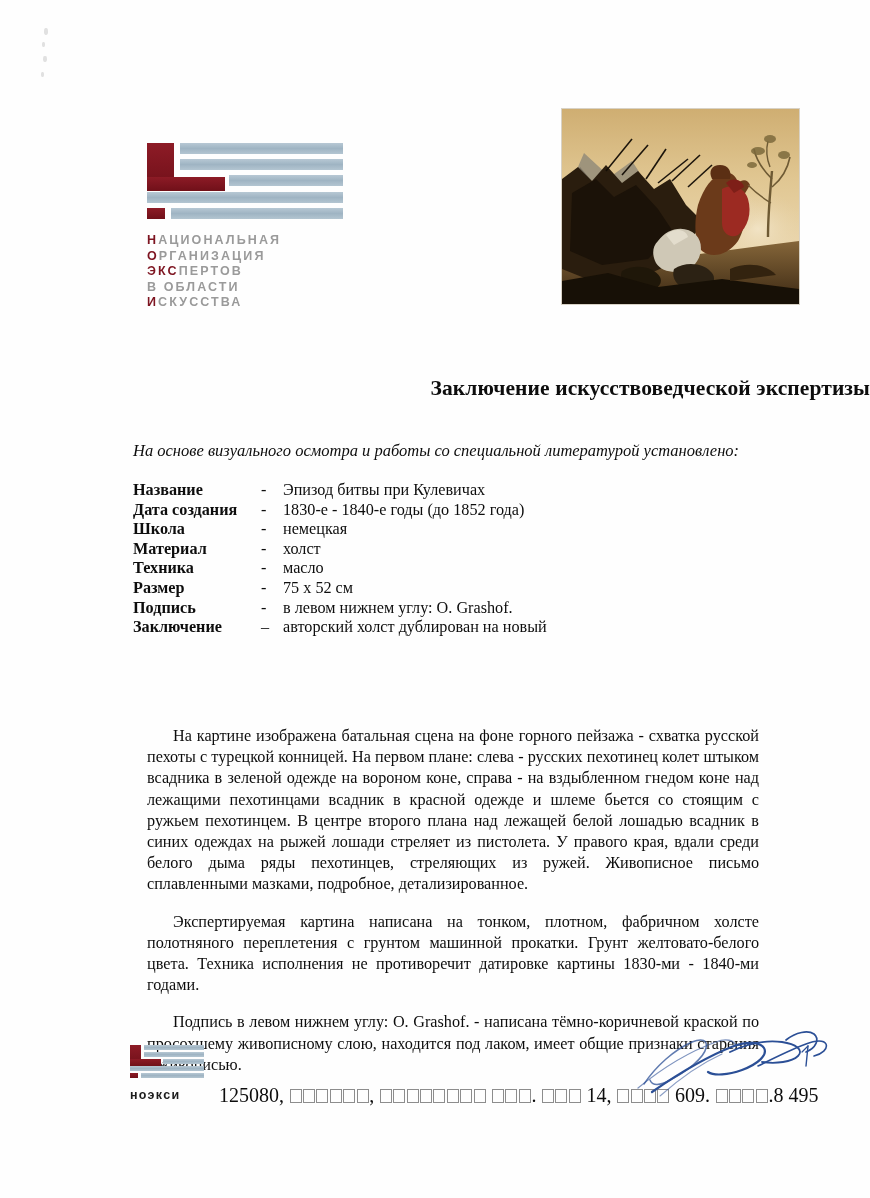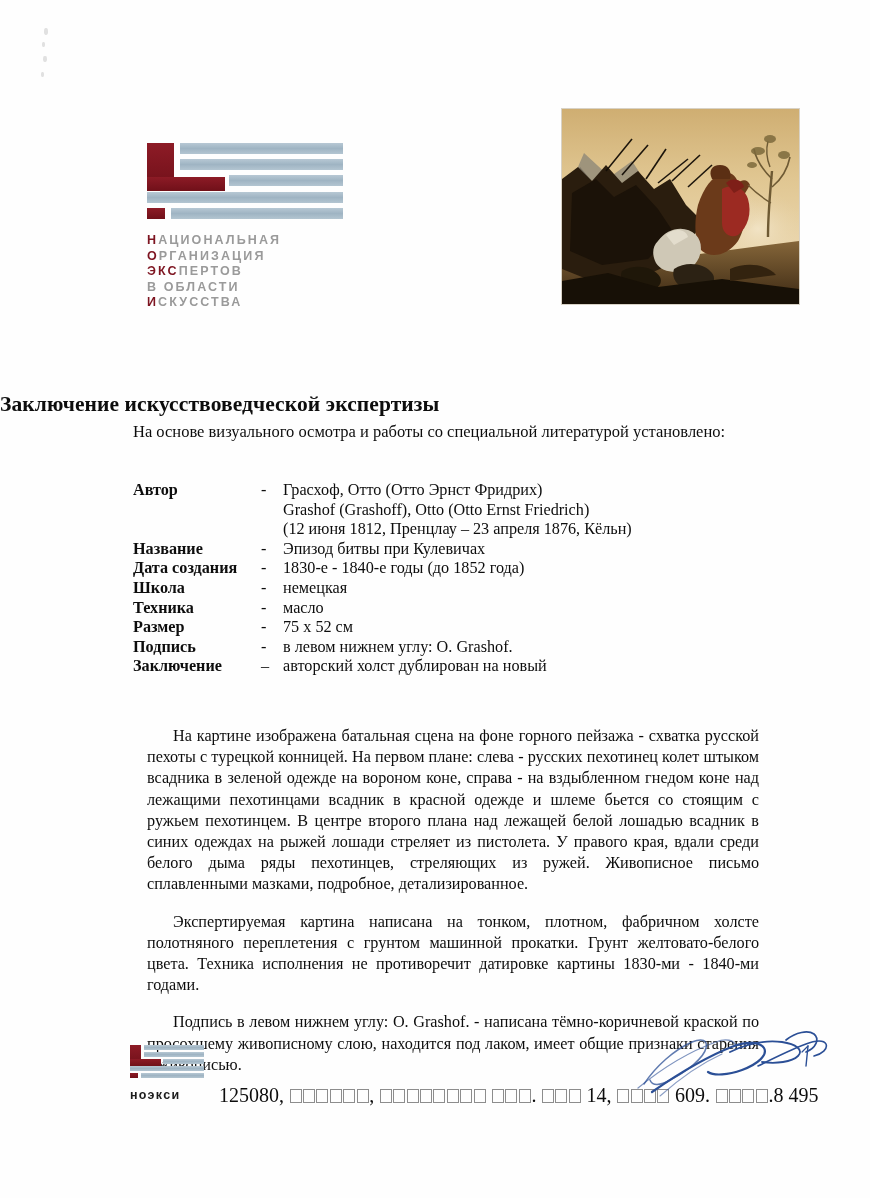--- a/index.html
+++ b/index.html
@@ -69,31 +69,32 @@
     left: 533px; top: 108px;
     width: 237px; height: 195px;
     border: 1px solid #d8d2c6;
     overflow: hidden;
     background: #2a1d10;
   }
   #artwork-canvas { display: block; width: 100%; height: 100%; }
   
   #doc-title {
     position: absolute;
-    left: 0; top: 392px;
+    left: 0; top: 376px;
     width: 870px;
-    text-align: left;
+    text-align: right;
     font-size: 21.5px;
     font-weight: bold;
     letter-spacing: .1px;
   }
   #intro-line {
     position: absolute;
-    left: 133px; top: 422px;
+    left: 133px; top: 441px;
     font-size: 16.5px;
+    font-style: italic;
   }
   
   #meta-table {
     position: absolute;
     left: 133px; top: 481px;
     width: 640px;
     border-collapse: collapse;
     font-size: 16.2px;
   }
   #meta-table td { padding: 0; vertical-align: top; line-height: 19.6px; }
@@ -260,38 +261,38 @@
       </svg>
     </div>
   </div>
 
   <div id="doc-title">Заключение искусствоведческой экспертизы</div>
   <div id="intro-line">На основе визуального осмотра и работы со специальной литературой установлено:</div>
 
   <table id="meta-table">
     <tbody id="meta-body">
         <tr>
-          <td class="meta-label">Автор</td>
-          <td class="meta-dash">-</td>
-          <td class="meta-value"><span>Грасхоф, Отто (Отто Эрнст Фридрих)</span><span class="sub">Grashof (Grashoff), Otto (Otto Ernst Friedrich)</span><span class="sub">(12 июня 1812, Пренцлау – 23 апреля 1876, Кёльн)</span></td>
-        </tr>
-        <tr>
           <td class="meta-label">Название</td>
           <td class="meta-dash">-</td>
           <td class="meta-value"><span>Эпизод битвы при Кулевичах</span></td>
         </tr>
         <tr>
           <td class="meta-label">Дата создания</td>
           <td class="meta-dash">-</td>
           <td class="meta-value"><span>1830-е - 1840-е годы (до 1852 года)</span></td>
         </tr>
         <tr>
           <td class="meta-label">Школа</td>
           <td class="meta-dash">-</td>
           <td class="meta-value"><span>немецкая</span></td>
+        </tr>
+        <tr>
+          <td class="meta-label">Материал</td>
+          <td class="meta-dash">-</td>
+          <td class="meta-value"><span>холст</span></td>
         </tr>
         <tr>
           <td class="meta-label">Техника</td>
           <td class="meta-dash">-</td>
           <td class="meta-value"><span>масло</span></td>
         </tr>
         <tr>
           <td class="meta-label">Размер</td>
           <td class="meta-dash">-</td>
           <td class="meta-value"><span>75 х 52 см</span></td>

